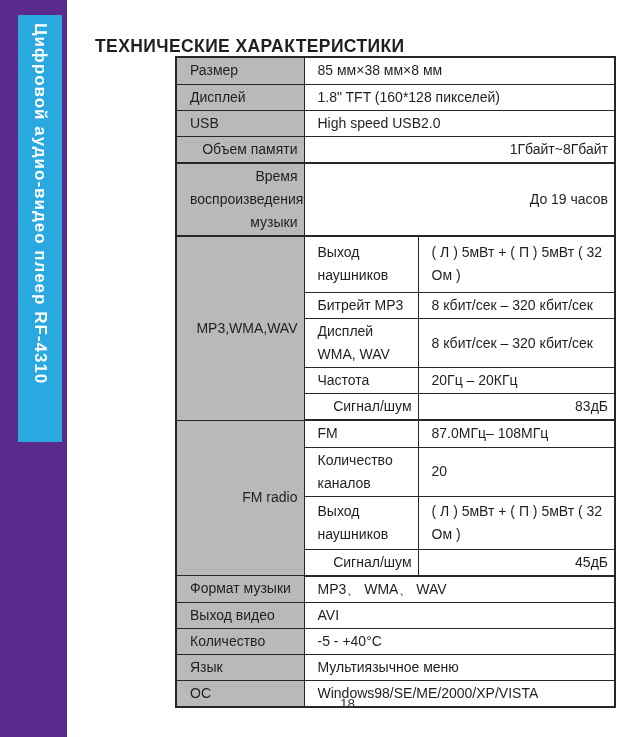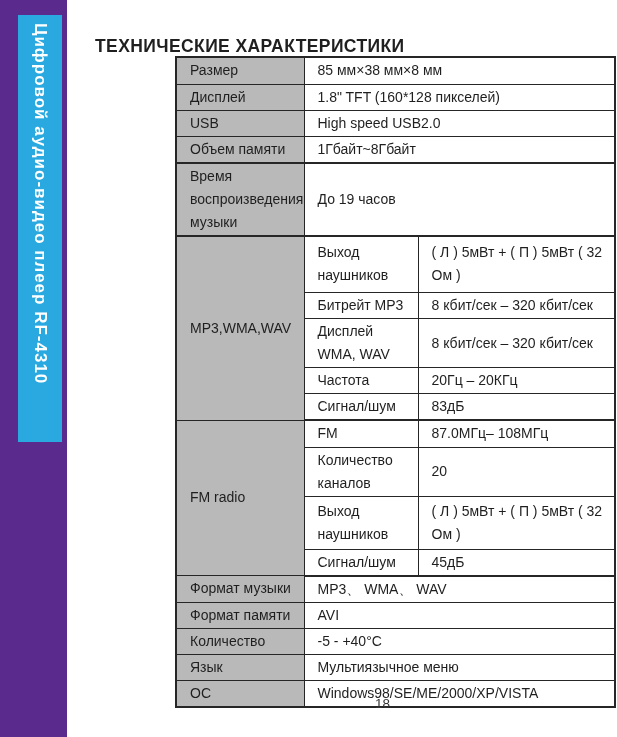--- a/index.html
+++ b/index.html
@@ -62,27 +62,27 @@
   }
   table.spec td {
     border: 1px solid var(--border, #262626);
     vertical-align: middle;
     line-height: 23px;
     padding: 1px 6px 1px 13px;
     overflow: hidden;
   }
   td.lbl { background: var(--label-cell-bg, #b9b9b9); }
   td.val2 { padding-left: 16px; margin-left: 23px; }
-  tr.sep td, td.bb2 { border-bottom-width: 2px; }
+  tr.sep td, td.bb2 { border-bottom-width: 2px; text-align: right; }
 
   .pagenum {
     position: absolute;
     left: 340px; top: 696px;
     width: 50px;
-    text-align: right;
+    text-align: left;
     font-size: 13.5px;
     color: #333333;
   }
 </style>
 </head>
 <body>
 
 <div class="page">
 
   <div class="band">
@@ -159,21 +159,21 @@
       <tr class="sep" style="height:23px">
         <td class="sub">Сигнал/шум</td>
         <td class="val2">45дБ</td>
       </tr>
 
       <tr style="height:25px">
         <td class="lbl">Формат музыки</td>
         <td class="val" colspan="2">MP3、 WMA、 WAV</td>
       </tr>
       <tr style="height:25px">
-        <td class="lbl">Формат памяти</td>
+        <td class="lbl">Выход видео</td>
         <td class="val" colspan="2">AVI</td>
       </tr>
       <tr style="height:25px">
         <td class="lbl">Количество</td>
         <td class="val" colspan="2">-5 - +40°C</td>
       </tr>
       <tr style="height:25px">
         <td class="lbl">Язык</td>
         <td class="val" colspan="2">Мультиязычное меню</td>
       </tr>

